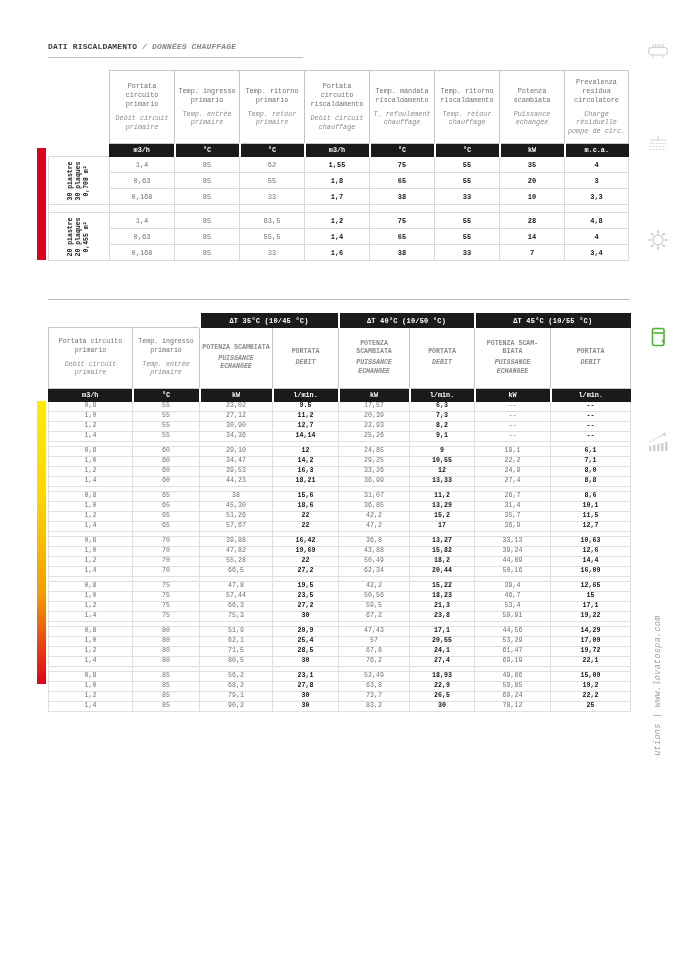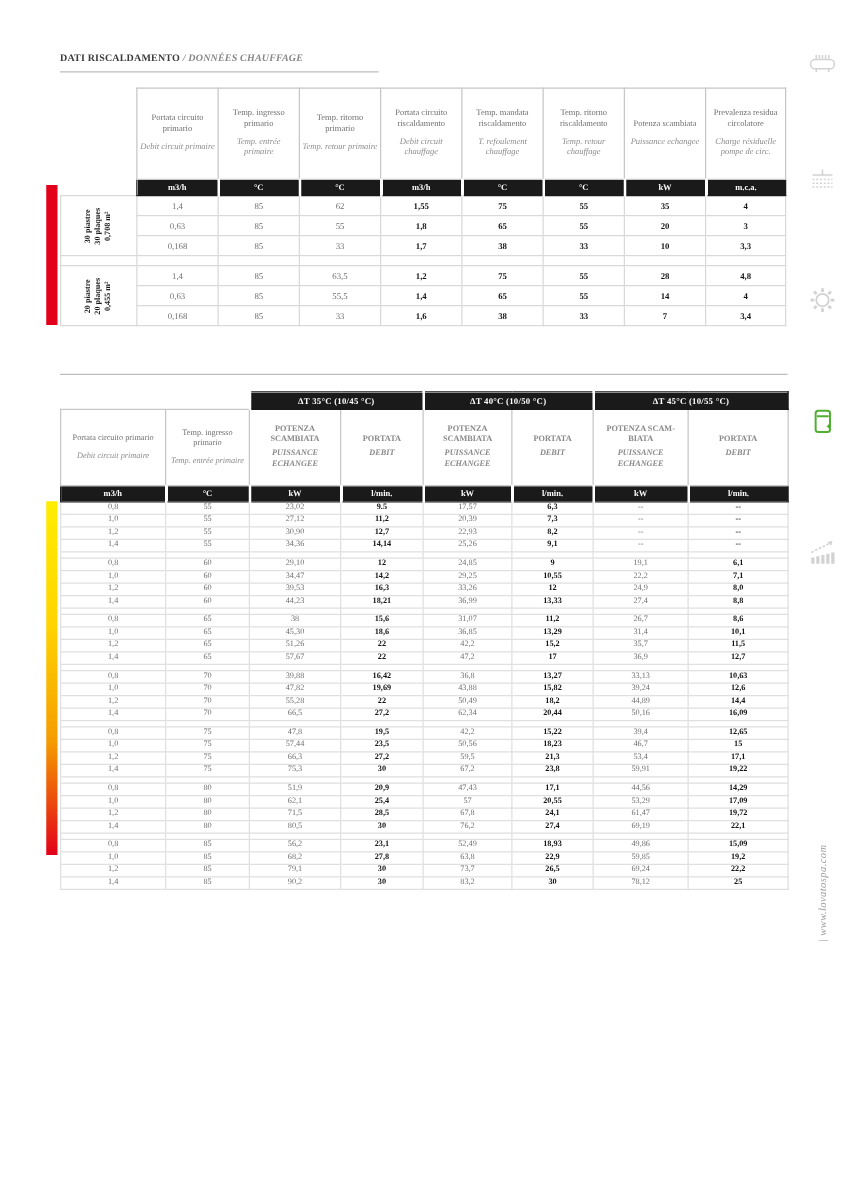--- a/index.html
+++ b/index.html
@@ -1,17 +1,17 @@
 <!DOCTYPE html>
 <html><head>
 <meta charset="utf-8">
 <style>
   html,body{margin:0;padding:0;background:#fff;}
   .page{position:relative;width:677px;height:756px;background:#ffffff;overflow:hidden;
-        font-family:Liberation Serif, serif;-webkit-font-smoothing:antialiased;}
+        font-family:Liberation Mono, monospace;-webkit-font-smoothing:antialiased;}
   
   .title{position:absolute;font-size:8px;font-weight:700;color:#3c3c3b;letter-spacing:.15px;white-space:nowrap;}
   .t1{left:48px;top:42px;}
   .t2{left:48px;top:285px;}
   .tf{color:#878787;font-style:italic;}
   .ts{color:#878787;}
   .rule{position:absolute;height:1px;background:#bdbdbd;}
   .r1{left:48px;top:57px;width:255px;}
   .r2{left:48px;top:299px;width:582px;}
   

